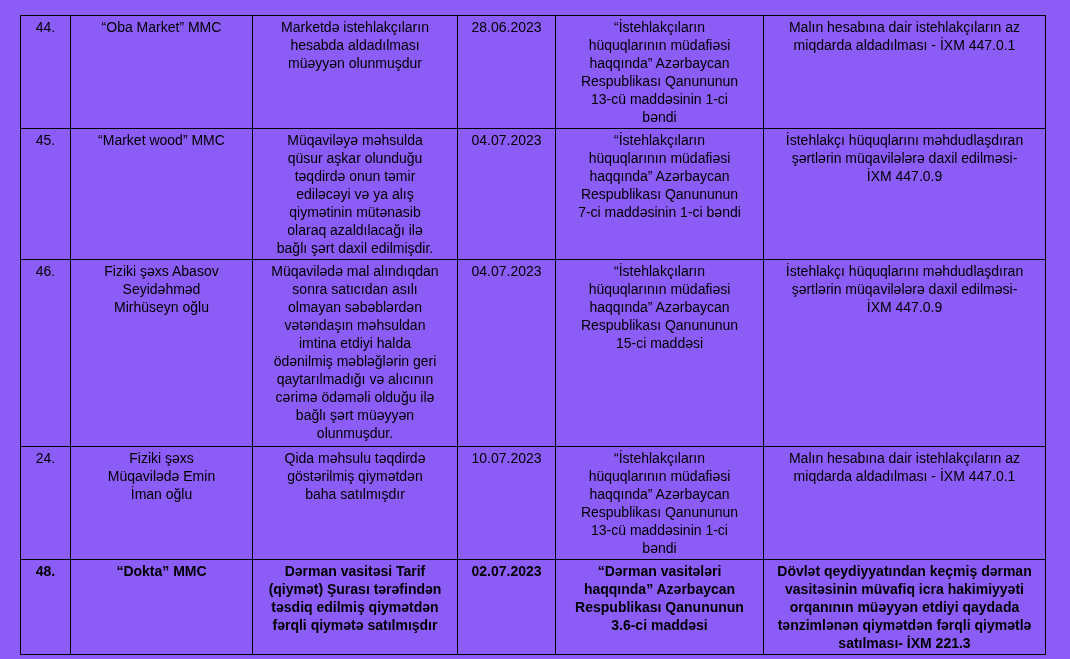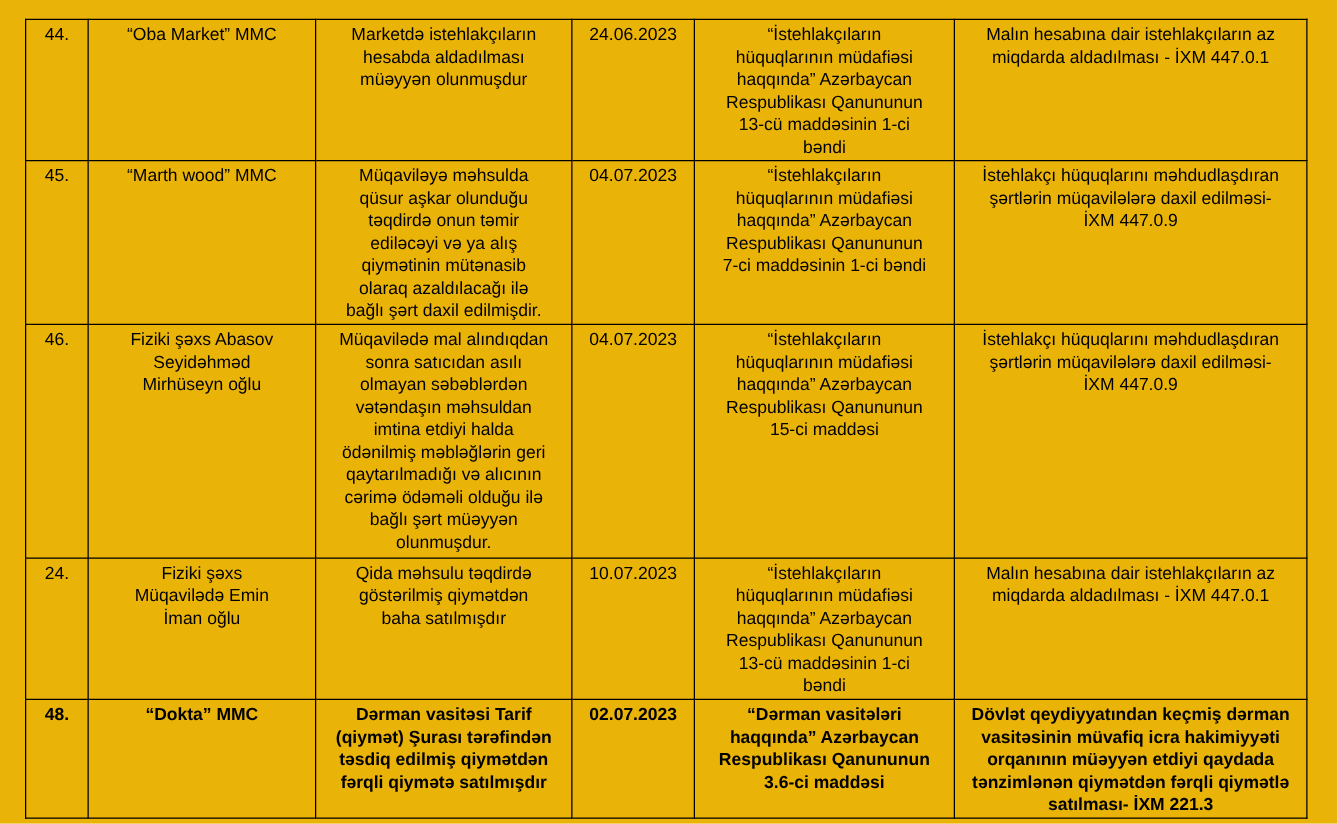--- a/index.html
+++ b/index.html
@@ -4,21 +4,21 @@
 <style>
   html, body {
     margin: 0;
     padding: 0;
     background: #ffffff;
   }
   .page {
     position: relative;
     width: 1070px;
     height: 659px;
-    background: #eab308;
+    background: #8b5cf6;
     font-family: "Liberation Sans", sans-serif;
     color: #000000;
   }
   table.doc-table {
     position: absolute;
     left: 20px;
     top: 15px;
     width: 1025px;
     border-collapse: collapse;
     table-layout: fixed;
@@ -59,33 +59,33 @@
       <col style="width:208px">
       <col style="width:282px">
     </colgroup>
     <tbody>
       <tr class="r44">
         <td class="c-num">44.</td>
         <td class="c-name">“Oba Market” MMC</td>
         <td class="c-desc">Marketdə istehlakçıların
 hesabda aldadılması
 müəyyən olunmuşdur</td>
-        <td class="c-date v-mid">24.06.2023</td>
+        <td class="c-date v-mid">28.06.2023</td>
         <td class="c-legal">“İstehlakçıların
 hüquqlarının müdafiəsi
 haqqında” Azərbaycan
 Respublikası Qanununun
 13-cü maddəsinin 1-ci
 bəndi</td>
         <td class="c-result">Malın hesabına dair istehlakçıların az
 miqdarda aldadılması - İXM 447.0.1</td>
       </tr>
       <tr class="r45">
         <td class="c-num">45.</td>
-        <td class="c-name">“Marth wood” MMC</td>
+        <td class="c-name">“Market wood” MMC</td>
         <td class="c-desc">Müqaviləyə məhsulda
 qüsur aşkar olunduğu
 təqdirdə onun təmir
 ediləcəyi və ya alış
 qiymətinin mütənasib
 olaraq azaldılacağı ilə
 bağlı şərt daxil edilmişdir.</td>
         <td class="c-date">04.07.2023</td>
         <td class="c-legal">“İstehlakçıların
 hüquqlarının müdafiəsi

